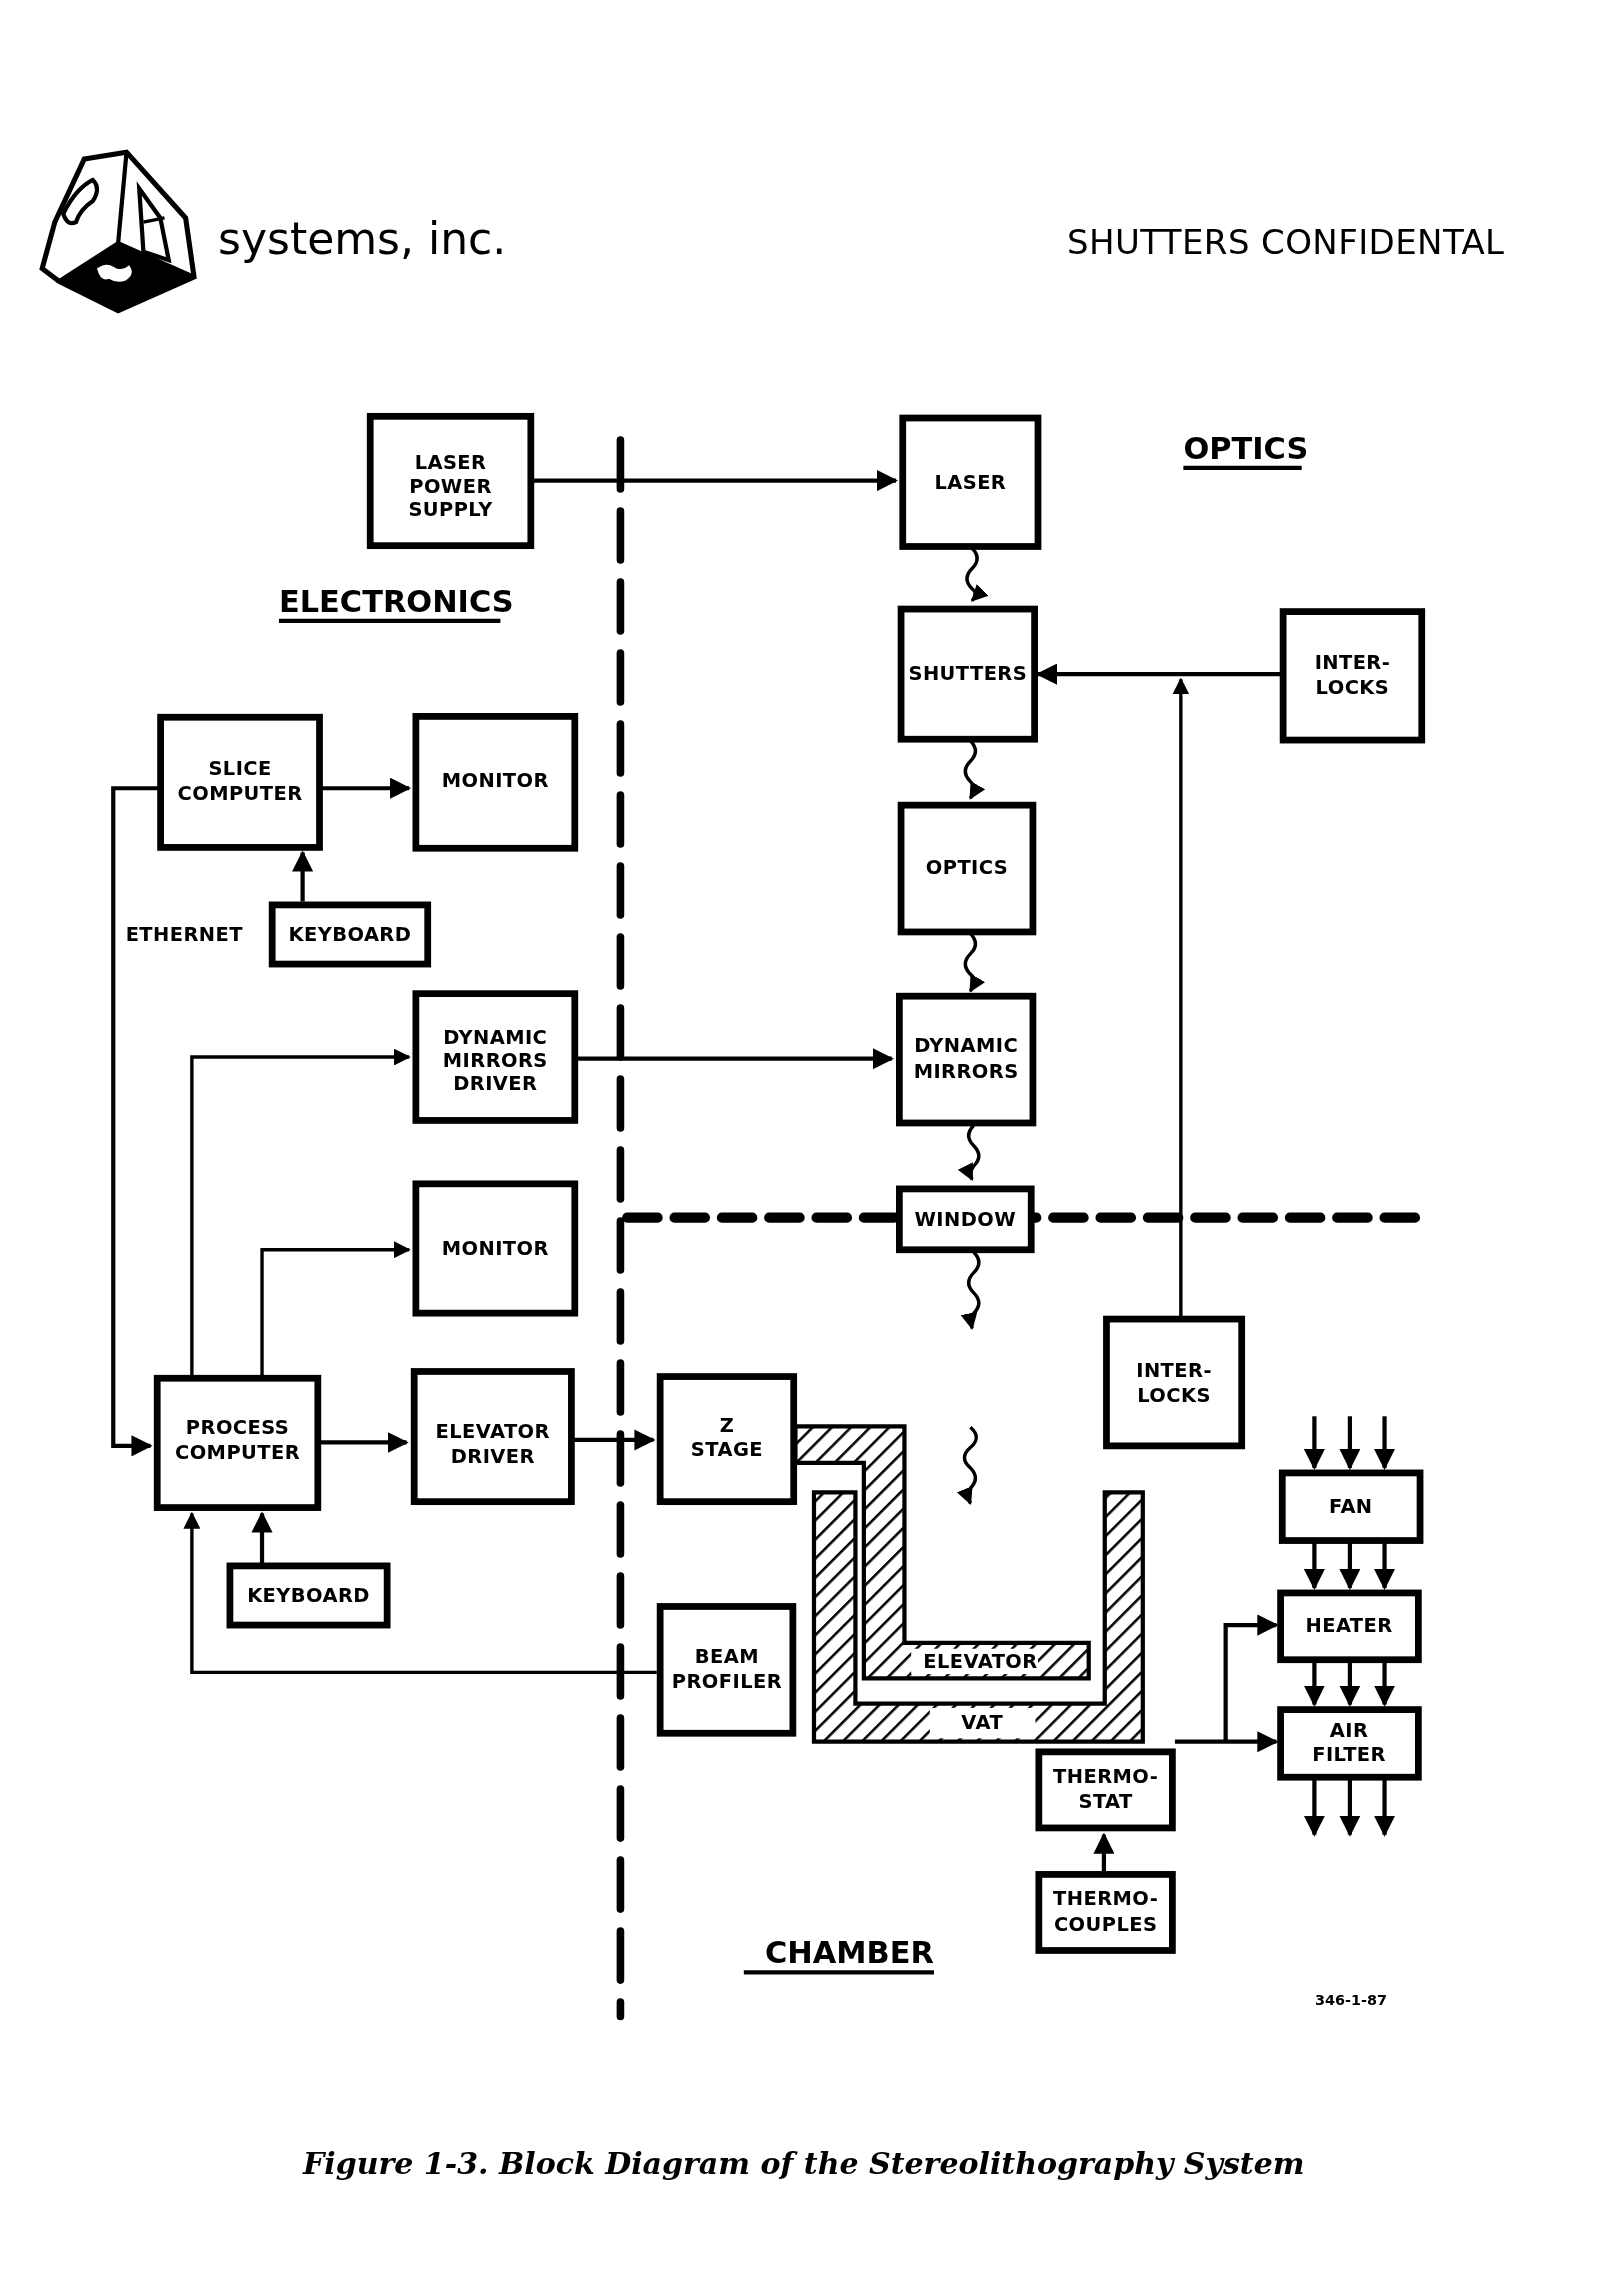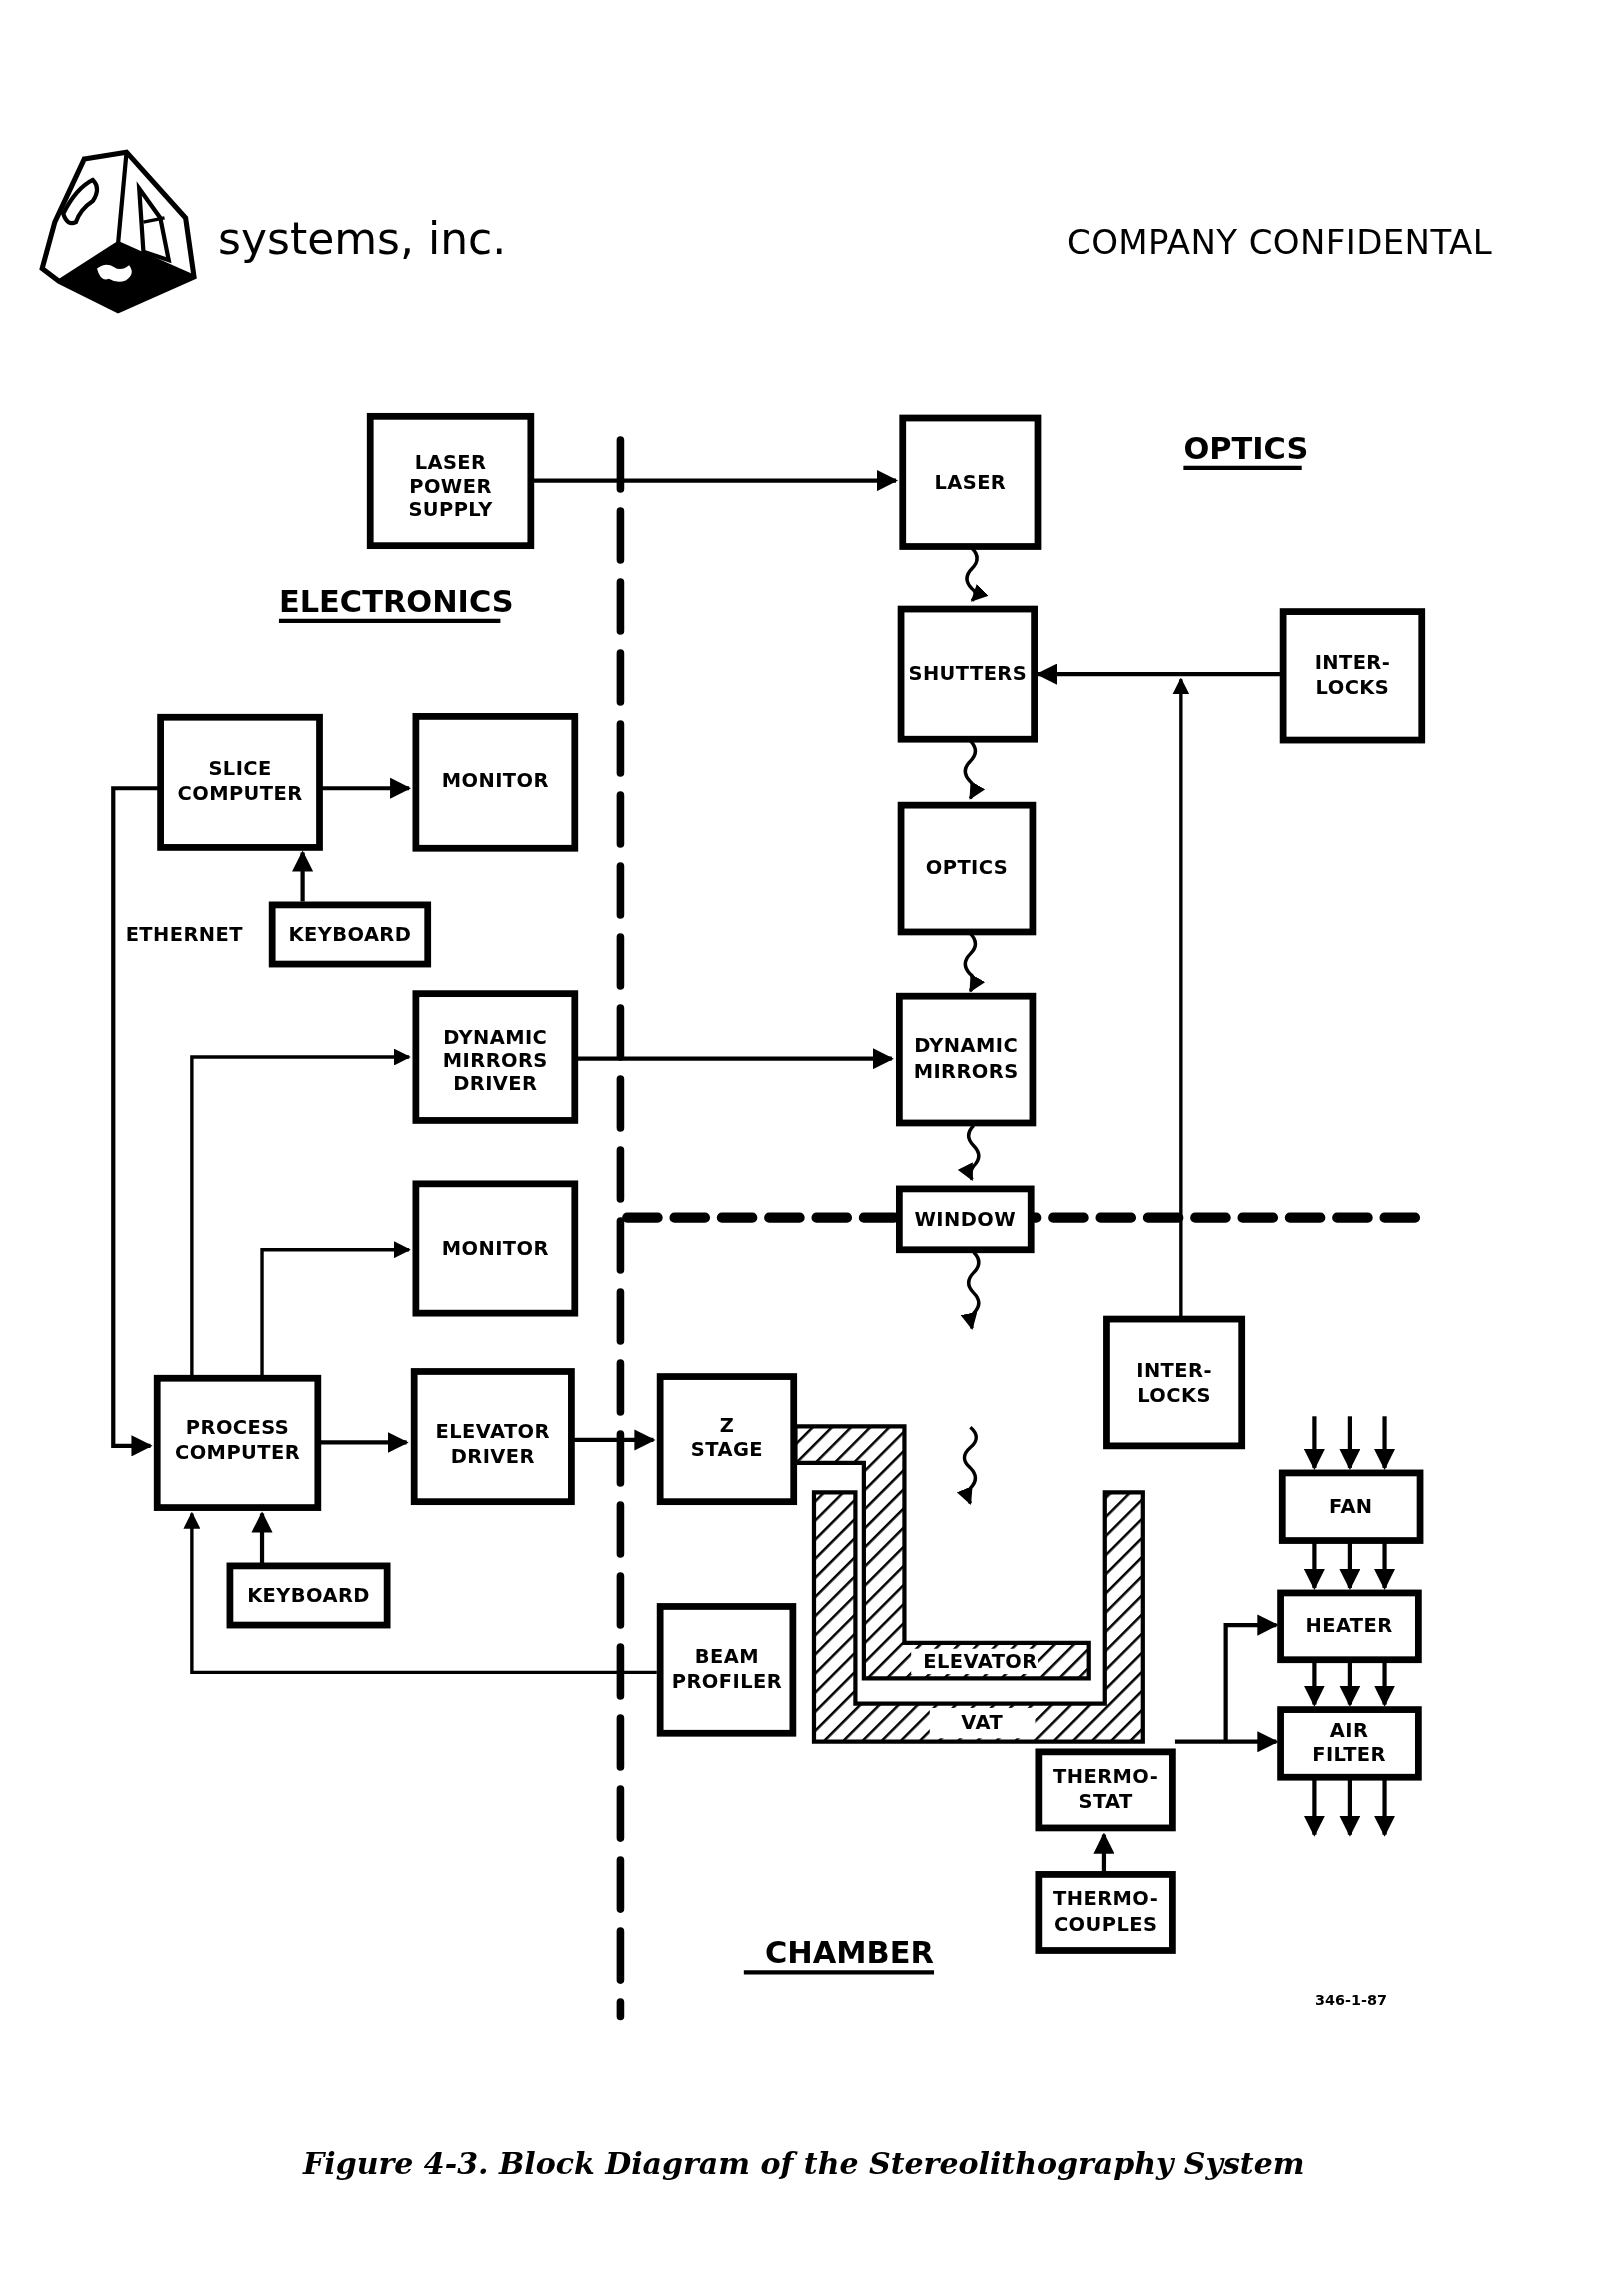--- a/index.html
+++ b/index.html
@@ -30,21 +30,21 @@
     <path d="M120 12 L110 120 L40 165" fill="none" stroke="#000" stroke-width="5"></path>
     <path d="M110 120 L200 160" fill="none" stroke="#000" stroke-width="5"></path>
     <path d="M40 165 L110 120 L200 160 L110 200 Z" fill="#000"></path>
     <path d="M85 150 q10 -8 20 -2 q8 6 18 -2 q8 10 -4 18 q-10 4 -20 -2 q-10 4 -14 -12z" fill="#fff"></path>
     <path d="M45 85 q15 -30 35 -40 q10 10 0 25 q-15 10 -20 25 q-10 5 -15 -10z" fill="none" stroke="#000" stroke-width="5"></path>
     <path d="M135 55 L160 90 L170 140 L140 130 Z" fill="none" stroke="#000" stroke-width="5"></path>
     <path d="M140 95 L165 90" stroke="#000" stroke-width="4"></path>
   </svg>
 </div>
 <div class="brand">systems, inc.</div>
-<div class="confid">COMPANY CONFIDENTAL</div>
+<div class="confid">SHUTTERS CONFIDENTAL</div>
 
 <svg id="diagram" width="1617" height="2273" viewBox="0 0 1913 2688">
   <defs>
     <marker id="ah" viewBox="0 0 10 10" refX="9" refY="5" markerWidth="5" markerHeight="5" orient="auto-start-reverse">
       <path d="M0 0 L10 5 L0 10 Z" class="arrowhead"></path>
     </marker>
     <pattern id="hatchpat" patternUnits="userSpaceOnUse" width="16" height="16" patternTransform="rotate(45)">
       <rect width="16" height="16" fill="#fff"></rect>
       <line x1="0" y1="0" x2="0" y2="16" stroke="#000" stroke-width="6"></line>
     </pattern>
@@ -252,14 +252,14 @@
     <text class="lbl" x="1308" y="2132">STAT</text>
   </g>
   <g>
     <rect class="box" x="1229" y="2217" width="158" height="90"></rect>
     <text class="lbl" x="1308" y="2247">THERMO-</text>
     <text class="lbl" x="1308" y="2277">COUPLES</text>
   </g>
 </svg>
 
 <div class="code">346-1-87</div>
-<div class="caption">Figure 4-3.  Block Diagram of the Stereolithography System</div>
+<div class="caption">Figure 1-3.  Block Diagram of the Stereolithography System</div>
 
 
 </body></html>

